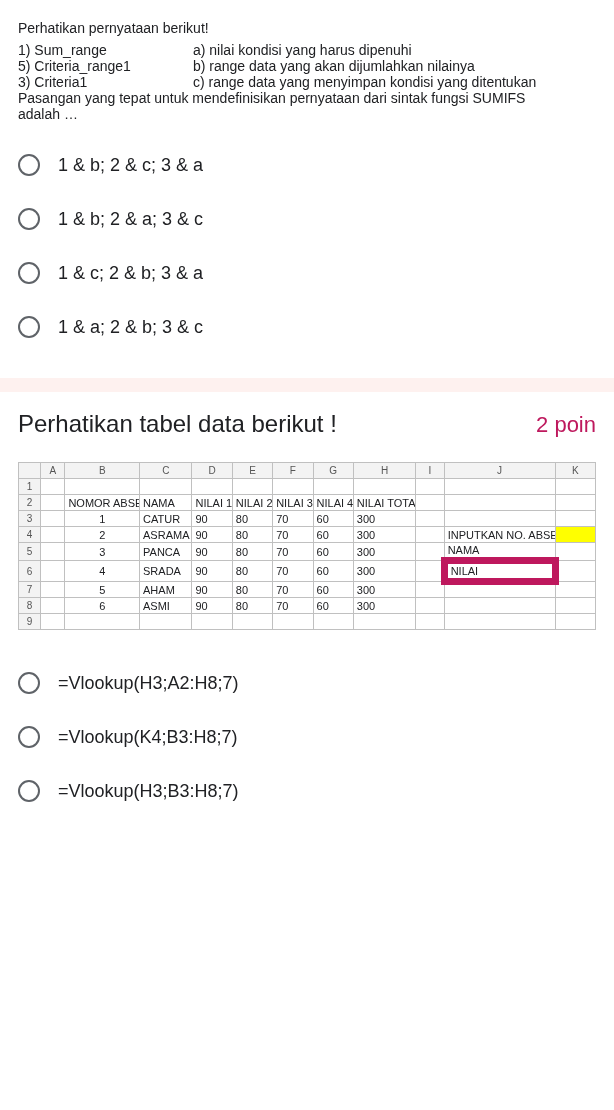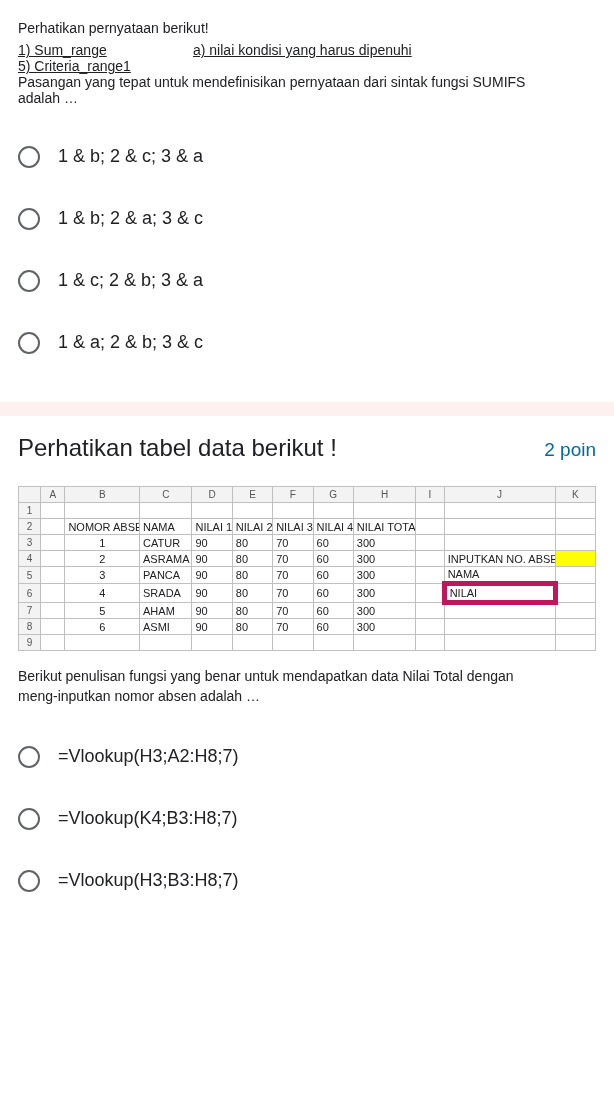--- a/index.html
+++ b/index.html
@@ -14,44 +14,45 @@
   .card {
     padding: 18px 18px 8px 18px;
     background: #fff;
   }
   .sep {
     height: 14px;
     background: #fef1ef;
     width: 100%;
   }
   .q-intro { line-height: 1.45; margin-bottom: 4px; }
-  .pair-row { display: flex; text-decoration: underline; }
+  .pair-row { display: flex; }
   .pair-left { width: 175px; }
   .pair-right { flex: 1; }
   .options { margin-top: 20px; }
   .option {
     display: flex;
+    align-items: center;
     gap: 18px;
-    margin: 40px 0;
+    margin: 32px 0;
   }
   .radio {
     width: 22px; height: 22px;
     border: 2px solid #5f6368;
     border-radius: 50%;
     flex: 0 0 22px;
   }
   .opt-text { font-size: 18px; }
   .q2-title-row {
     display: flex;
     justify-content: space-between;
     align-items: baseline;
     margin-bottom: 24px;
   }
   .q2-title { font-size: 24px; color: #202124; }
-  .points { font-size: 19px; color: #0369a1; }
+  .points { font-size: 22px; color: #be185d; }
   .sheet-wrap { padding: 0 0 10px 0; }
   table.sheet {
     border-collapse: collapse;
     font-size: 11px;
     width: 100%;
     table-layout: fixed;
   }
   table.sheet th, table.sheet td {
     border: 1px solid #c0c0c0;
     padding: 1px 3px;
@@ -81,20 +82,25 @@
 <body>
 
 <div class="card">
   <div class="q-intro">Perhatikan pernyataan berikut!</div>
   <div class="pair-row">
     <div class="pair-left">1) Sum_range</div>
     <div class="pair-right">a) nilai kondisi yang harus dipenuhi</div>
   </div>
   <div class="pair-row">
     <div class="pair-left">5) Criteria_range1</div>
+    <div class="pair-right">b) range data yang akan dijumlahkan nilainya</div>
+  </div>
+  <div class="pair-row">
+    <div class="pair-left">3) Criteria1</div>
+    <div class="pair-right">c) range data yang menyimpan kondisi yang ditentukan</div>
   </div>
   <div>Pasangan yang tepat untuk mendefinisikan  pernyataan dari sintak fungsi SUMIFS</div>
   <div>adalah …</div>
 
   <div class="options">
     <div class="option">
       <div class="radio"></div>
       <div class="opt-text">1 &amp; b; 2 &amp; c; 3 &amp; a</div>
     </div>
     <div class="option">
@@ -225,21 +231,21 @@
         <th class="rowhdr">6</th>
         <td></td>
         <td class="ctr">4</td>
         <td>SRADA</td>
         <td class="num">90</td>
         <td class="num">80</td>
         <td class="num">70</td>
         <td class="num">60</td>
         <td class="num">300</td>
         <td style="border:1px solid #c0c0c0"></td>
-        <td style="border:5px solid #be185d">NILAI</td>
+        <td style="border:7px solid #be185d">NILAI</td>
         <td style="border:1px solid #c0c0c0"></td>
       </tr>
       <tr class="boxborder">
         <th class="rowhdr">7</th>
         <td></td>
         <td class="ctr">5</td>
         <td>AHAM</td>
         <td class="num">90</td>
         <td class="num">80</td>
         <td class="num">70</td>
@@ -274,24 +280,20 @@
             <td></td>
             <td></td>
             <td></td>
             <td></td>
             <td></td>
       </tr>
     </tbody>
       </table>
   </div>
 
-  <div class="q2-desc">
-    <div>Berikut penulisan fungsi yang benar untuk mendapatkan data Nilai Total dengan</div>
-    <div>meng-inputkan nomor absen adalah …</div>
-  </div>
 
   <div class="options">
     <div class="option">
       <div class="radio"></div>
       <div class="opt-text">=Vlookup(H3;A2:H8;7)</div>
     </div>
     <div class="option">
       <div class="radio"></div>
       <div class="opt-text">=Vlookup(K4;B3:H8;7)</div>
     </div>

